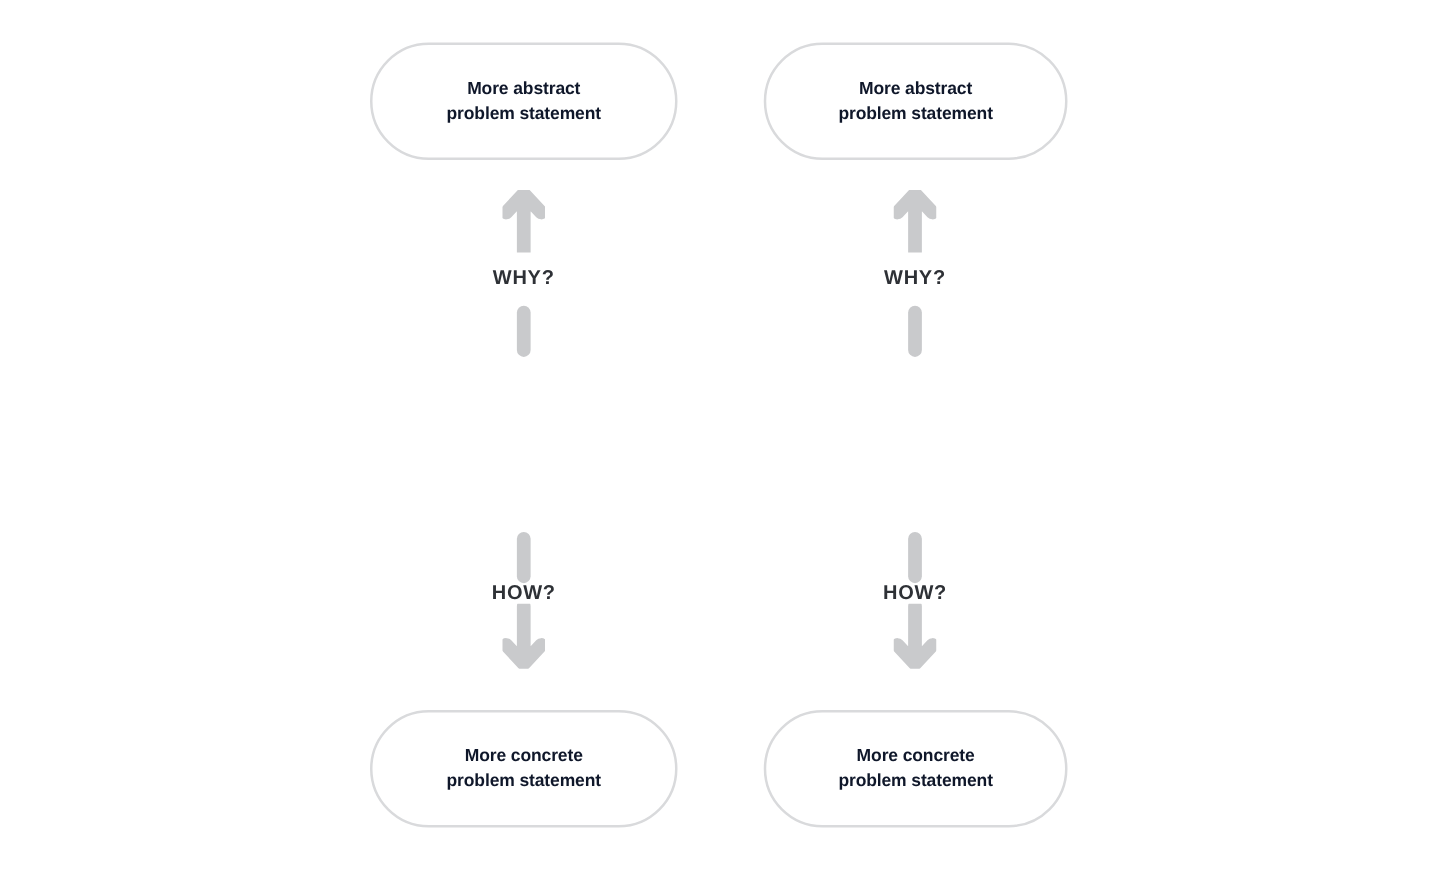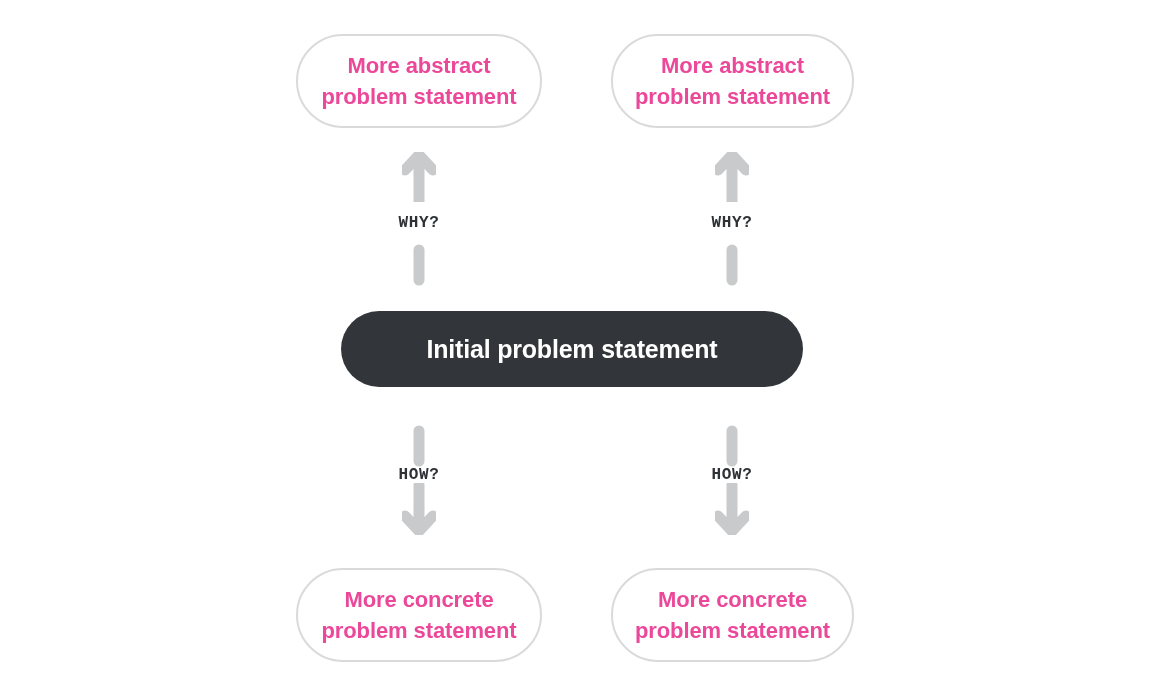--- a/index.html
+++ b/index.html
@@ -27,24 +27,24 @@
     box-sizing: border-box;
     border: 2px solid #d9dadc;
     border-radius: 999px;
     background: #ffffff;
     display: flex;
     align-items: center;
     justify-content: center;
     text-align: center;
   }
   .pill-outline .pill-text {
-    font-size: 22px;
+    font-size: 14px;
     font-weight: bold;
     line-height: 1.42;
-    color: #ec4899;
+    color: #0f172a;
     letter-spacing: -0.1px;
     white-space: pre-line;
   }
 
   
   .pill-solid {
     position: absolute;
     box-sizing: border-box;
     background: #32363a;
     border-radius: 999px;
@@ -60,21 +60,20 @@
     letter-spacing: -0.2px;
   }
 
   
   .connector {
     position: absolute;
     width: 140px;
     display: flex;
     flex-direction: column;
     align-items: center;
-    font-family: Liberation Mono, monospace;
   }
   .connector .arrow-svg { display: block; }
   .connector .conn-label {
     font-size: 16px;
     font-weight: bold;
     color: #2e3136;
     letter-spacing: 0.6px;
     line-height: 1;
     text-align: center;
   }
@@ -110,23 +109,20 @@
   <div class="connector conn-why" style="left:662px; top:152px; height:134px;">
     <svg class="arrow-svg" width="34" height="50" viewBox="0 0 34 50" aria-hidden="true">
       <path d="M17 3 L31 18 M17 3 L3 18 M17 4 L17 50" fill="none" stroke="#c9cacc" stroke-width="11" stroke-linecap="round" stroke-linejoin="round"></path>
     </svg>
     <div class="conn-label">WHY?</div>
     <svg class="arrow-svg" width="34" height="42" viewBox="0 0 34 42" aria-hidden="true">
       <path d="M17 6 L17 36" fill="none" stroke="#c9cacc" stroke-width="11" stroke-linecap="round"></path>
     </svg>
   </div>
 
-  <div class="pill-solid" style="left:341px; top:311px; width:462px; height:76px;">
-    <div class="pill-text">Initial problem statement</div>
-  </div>
 
   <div class="connector conn-how" style="left:349px; top:410px; height:140px;">
     <svg class="arrow-svg" width="34" height="42" viewBox="0 0 34 42" aria-hidden="true">
       <path d="M17 6 L17 36" fill="none" stroke="#c9cacc" stroke-width="11" stroke-linecap="round"></path>
     </svg>
     <div class="conn-label">HOW?</div>
     <svg class="arrow-svg" width="34" height="52" viewBox="0 0 34 52" aria-hidden="true">
       <path d="M17 48 L31 33 M17 48 L3 33 M17 47 L17 2" fill="none" stroke="#c9cacc" stroke-width="11" stroke-linecap="round" stroke-linejoin="round"></path>
     </svg>
   </div>

